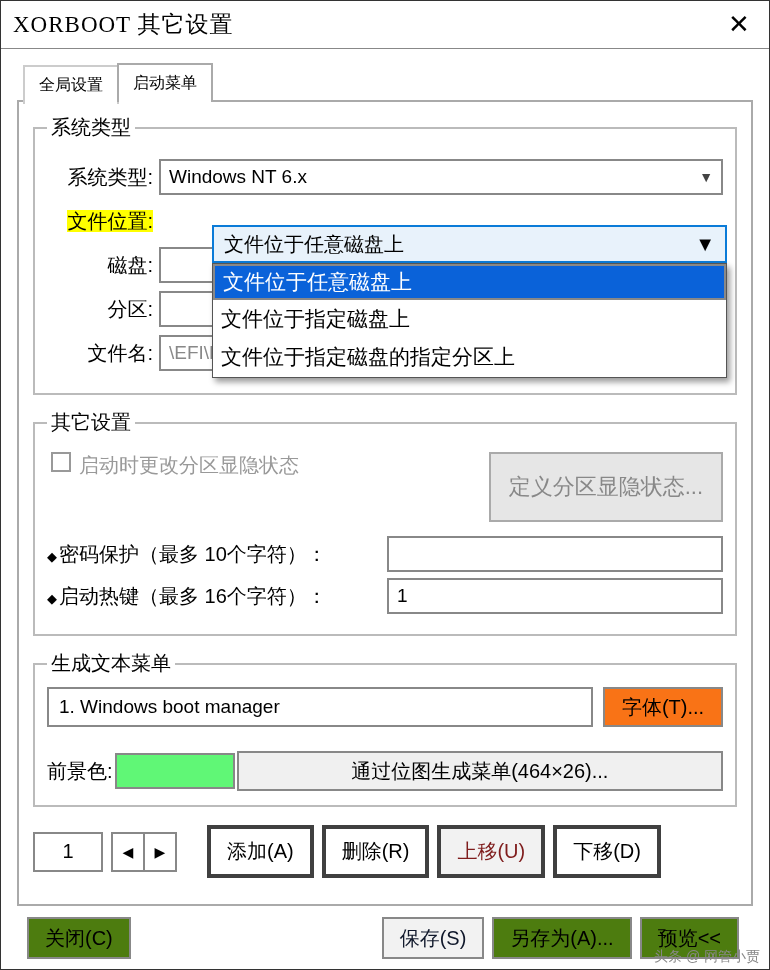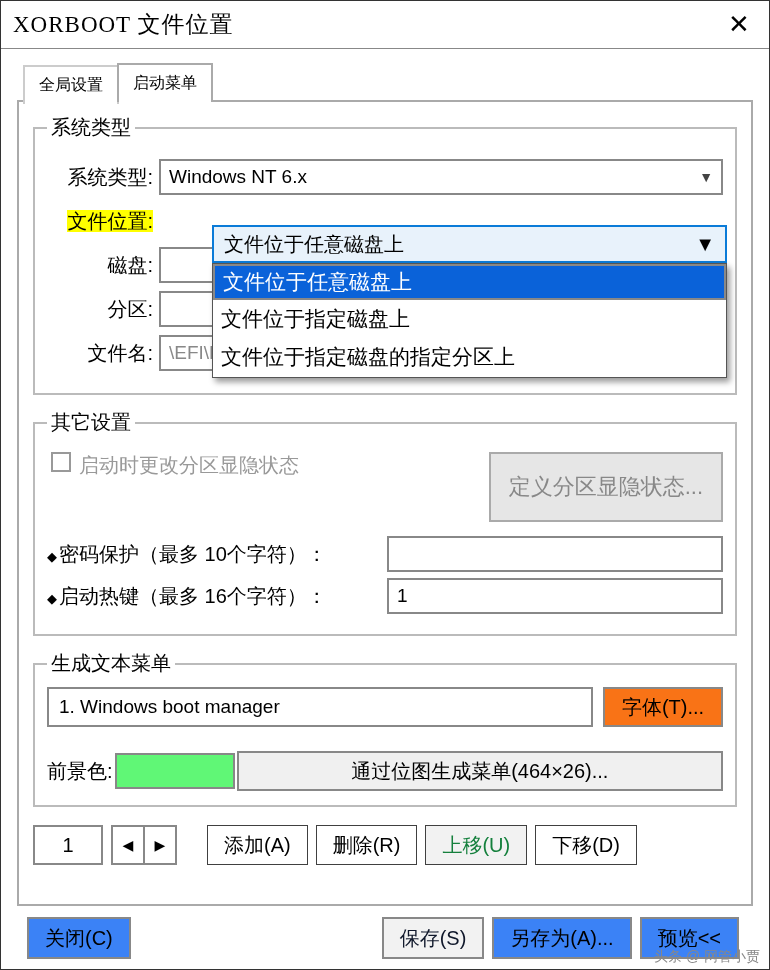--- a/index.html
+++ b/index.html
@@ -52,38 +52,38 @@
 .font-btn { width: 120px; height: 40px; margin-left: 10px; border: 2px solid #888; background: #f97316; font-size: 20px; }
 
 .fg-row { display: flex; align-items: center; margin-top: 24px; gap: 2px; }
 .fg-lbl { font-size: 20px; }
 .color-sw { width: 120px; height: 36px; border: 2px solid #888; background: #60f776; }
 .bmp-btn { flex: 1; height: 40px; border: 2px solid #888; background: #f0f0f0; font-size: 20px; }
 
 .pager { display: flex; align-items: center; gap: 8px; margin-top: 4px; }
 .pgnum { width: 70px; height: 40px; border: 2px solid #888; display: flex; align-items: center; justify-content: center; font-size: 20px; }
 .pgbtn { width: 34px; height: 40px; border: 2px solid #888; background: #fff; display: flex; align-items: center; justify-content: center; font-size: 14px; }
-.act-btn { height: 40px; padding: 4px 16px; border: 1px solid #404040; background: #fff; font-size: 20px; }
-.act-btn.dis { color: #15803d; background: #f2f2f2; }
+.act-btn { height: 53px; padding: 4px 16px; border: 4px solid #404040; background: #fff; font-size: 20px; }
+.act-btn.dis { color: #7f1d1d; background: #f2f2f2; }
 
 .footer { display: flex; align-items: center; justify-content: space-between; padding: 10px 14px 0 10px; border-top: 1px solid transparent; }
 .footer .left { display: flex; }
 .footer .right { display: flex; gap: 8px; align-items: center; }
-.fbtn { height: 42px; padding: 0 16px; border: 2px solid #888; background: #3b82f6; font-size: 20px; }
+.fbtn { height: 42px; padding: 0 16px; border: 2px solid #888; background: #4d7c0f; font-size: 20px; }
 .fbtn.dis { color: #0f172a; background: #f2f2f2; }
 
 .watermark { position: absolute; right: 10px; bottom: 4px; font-size: 14px; color: #888; pointer-events: none; }
 </style>
 </head>
 <body>
 
 <div class="window">
 
   <div class="titlebar">
-    <div class="ttl">XORBOOT 文件位置</div>
+    <div class="ttl">XORBOOT 其它设置</div>
     <div class="close-x">✕</div>
   </div>
 
   <div class="content">
 
     <div class="tabs">
       <div class="tab inactive">全局设置</div>
       <div class="tab active">启动菜单</div>
     </div>
 

